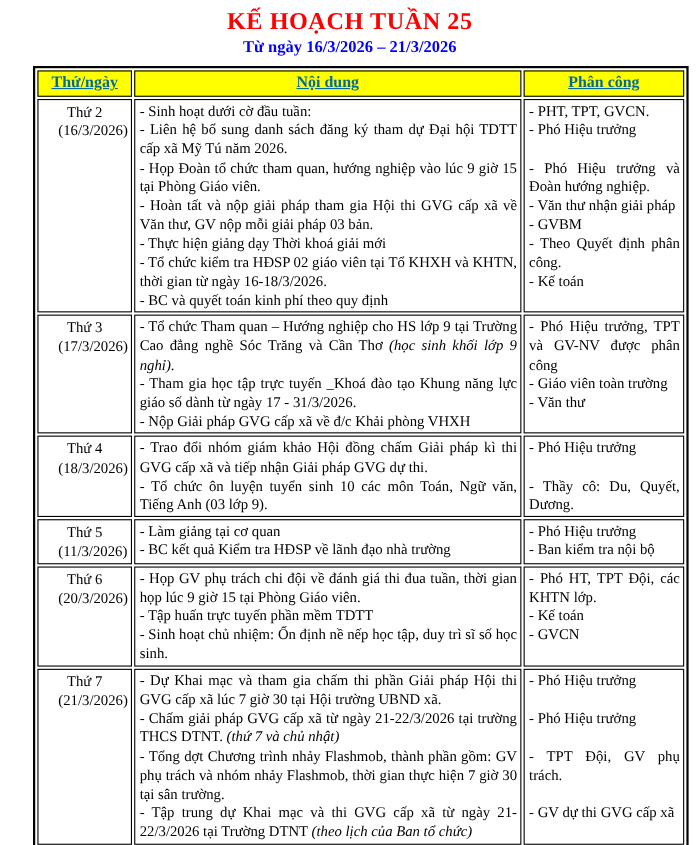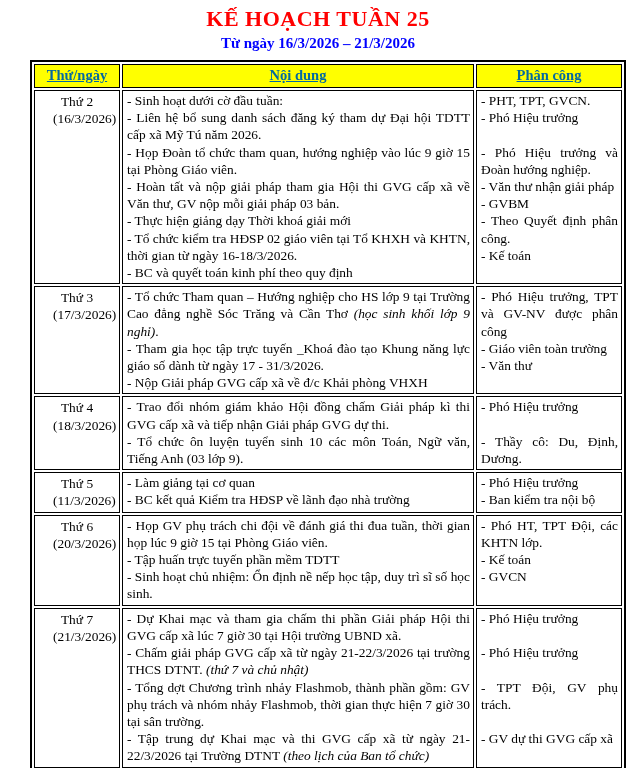--- a/index.html
+++ b/index.html
@@ -141,21 +141,21 @@
             <div>Thứ 4</div>
             <div>(18/3/2026)</div>
           </td>
           <td class="content-cell">
             <p class="par"><span>- Trao đổi nhóm giám khảo Hội đồng chấm Giải pháp kì thi GVG cấp xã và tiếp nhận Giải pháp GVG dự thi.</span></p>
             <p class="par"><span>- Tổ chức ôn luyện tuyển sinh 10 các môn Toán, Ngữ văn, Tiếng Anh (03 lớp 9).</span></p>
           </td>
           <td class="assign-cell">
             <p class="par">- Phó Hiệu trưởng</p>
             <p class="par">&nbsp;</p>
-            <p class="par">- Thầy cô: Du, Định, Dương.</p>
+            <p class="par">- Thầy cô: Du, Quyết, Dương.</p>
           </td>
         </tr>
         <tr>
           <td class="day-cell">
             <div>Thứ 5</div>
             <div>(11/3/2026)</div>
           </td>
           <td class="content-cell">
             <p class="par"><span>- Làm giảng tại cơ quan</span></p>
             <p class="par"><span>- BC kết quả Kiểm tra HĐSP về lãnh đạo nhà trường</span></p>

